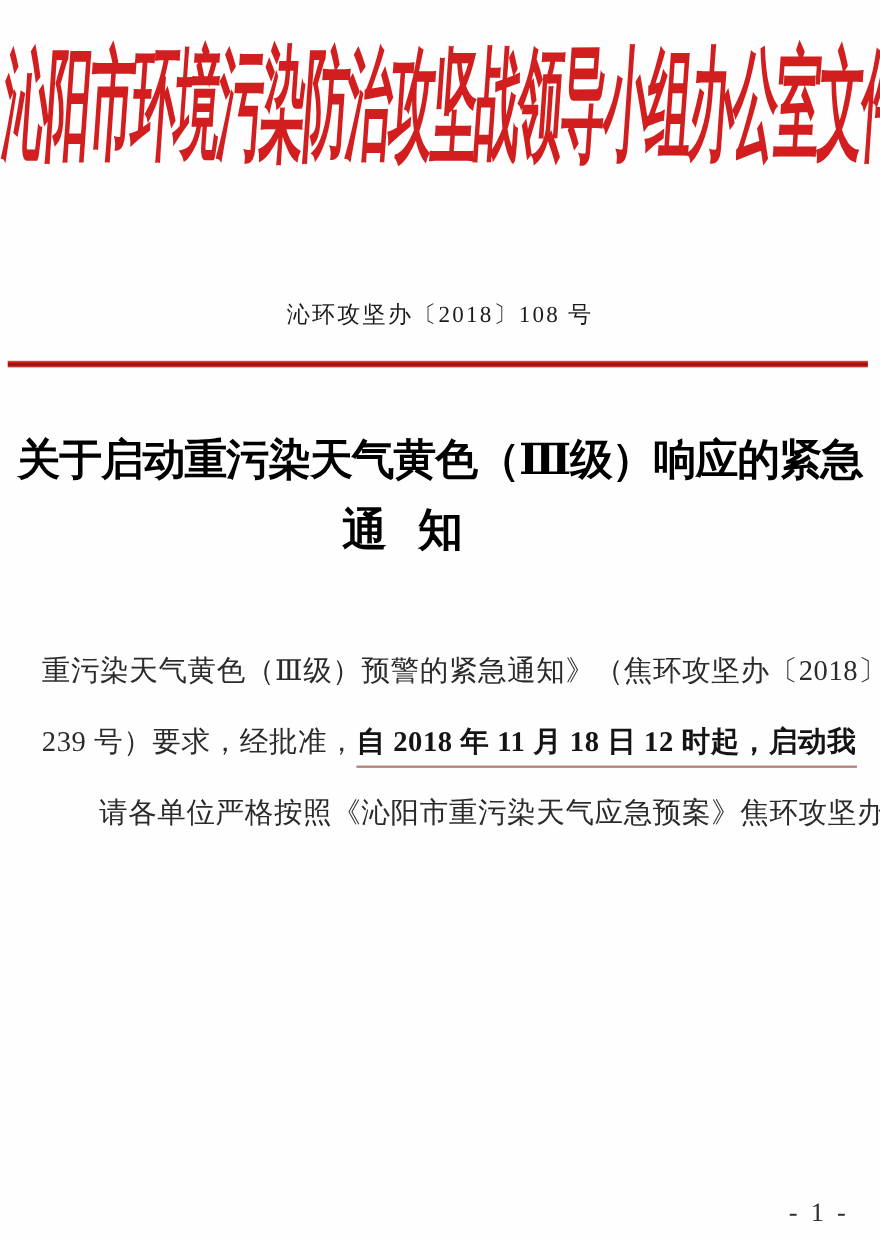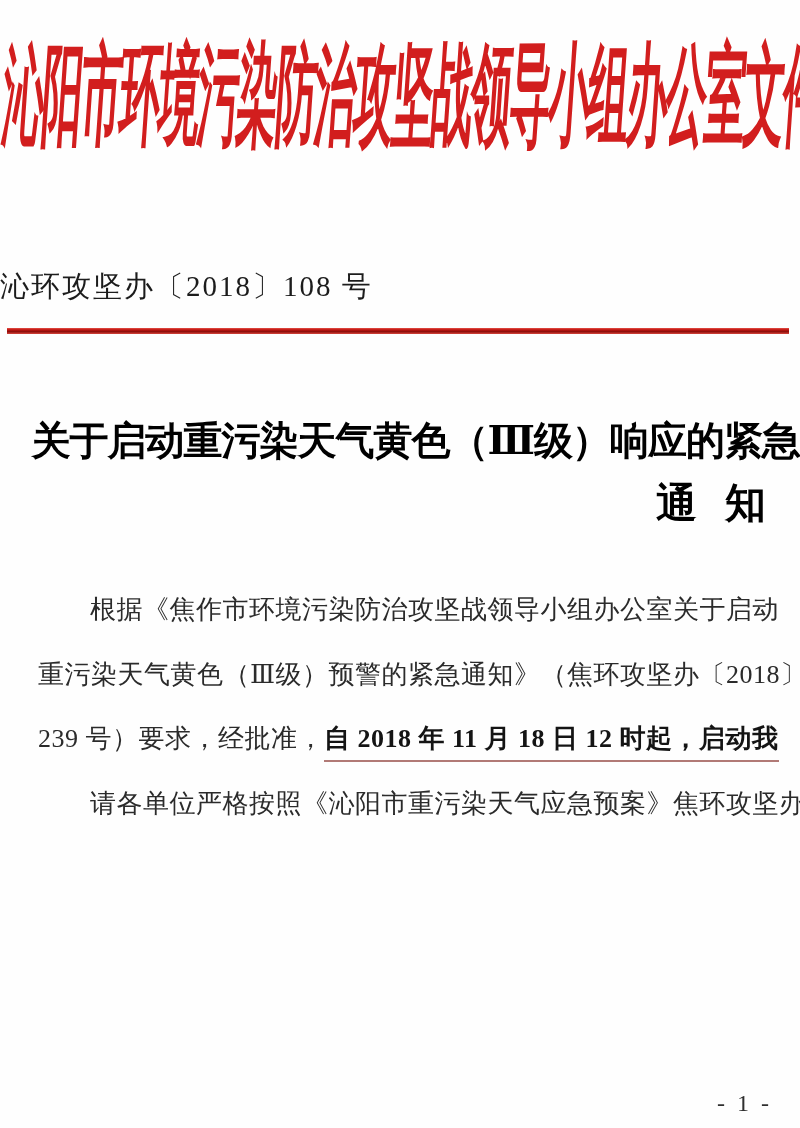--- a/index.html
+++ b/index.html
@@ -29,34 +29,34 @@
     color:var(--header-red,#d21e1e);
     white-space:nowrap;
     text-align:center;
     letter-spacing:-2px;
     transform:skewX(-4deg) scale(1,2.7);
     transform-origin:50% 0%;
   }
   
   .doc-number{
     position:absolute;top:266px;left:0;width:100%;
-    text-align:left;
-    font-size:29px;line-height:40px;
+    text-align:center;
+    font-size:21px;line-height:40px;
     letter-spacing:2px;
     color:#1c1c1c;
   }
   
   .red-rule{
     position:absolute;top:328px;left:7px;width:782px;height:6px;
     background:linear-gradient(180deg,#e4524a 0%,#c01510 30%,#8d0f0c 60%,#d8453c 100%);
   }
   
   .title-block{
     position:absolute;top:392px;left:0;width:100%;
-    text-align:right;color:#000;font-weight:bold;margin-top:22px;
+    text-align:center;color:#000;font-weight:bold;
   }
   .title-line1{
     font-size:39px;line-height:54px;letter-spacing:-1px;white-space:nowrap;
   }
   .title-line2{
     margin-top:8px;font-size:41px;line-height:54px;
     transform:translateX(-34px);
   }
   .title-gap{display:inline-block;width:28px;}
   
@@ -93,21 +93,20 @@
 
   <div class="title-block">
     <div class="title-line1">关于启动重污染天气黄色（Ⅲ级）响应的紧急</div>
     <div class="title-line2">
       <span>通</span><span class="title-gap"></span><span>知</span>
     </div>
   </div>
 
   <div class="body-text">
 
-    <div class="line indent">根据《焦作市环境污染防治攻坚战领导小组办公室关于启动</div>
 
     <div class="line">重污染天气黄色（Ⅲ级）预警的紧急通知》（焦环攻坚办〔2018〕</div>
 
     <div class="line"><span>239 号）要求，经批准，</span><span class="bold-u">自 2018 年 11 月 18 日 12 时起，启动我</span></div>
 
 
     <div class="line indent">请各单位严格按照《沁阳市重污染天气应急预案》焦环攻坚办</div>
 
   </div>
 

